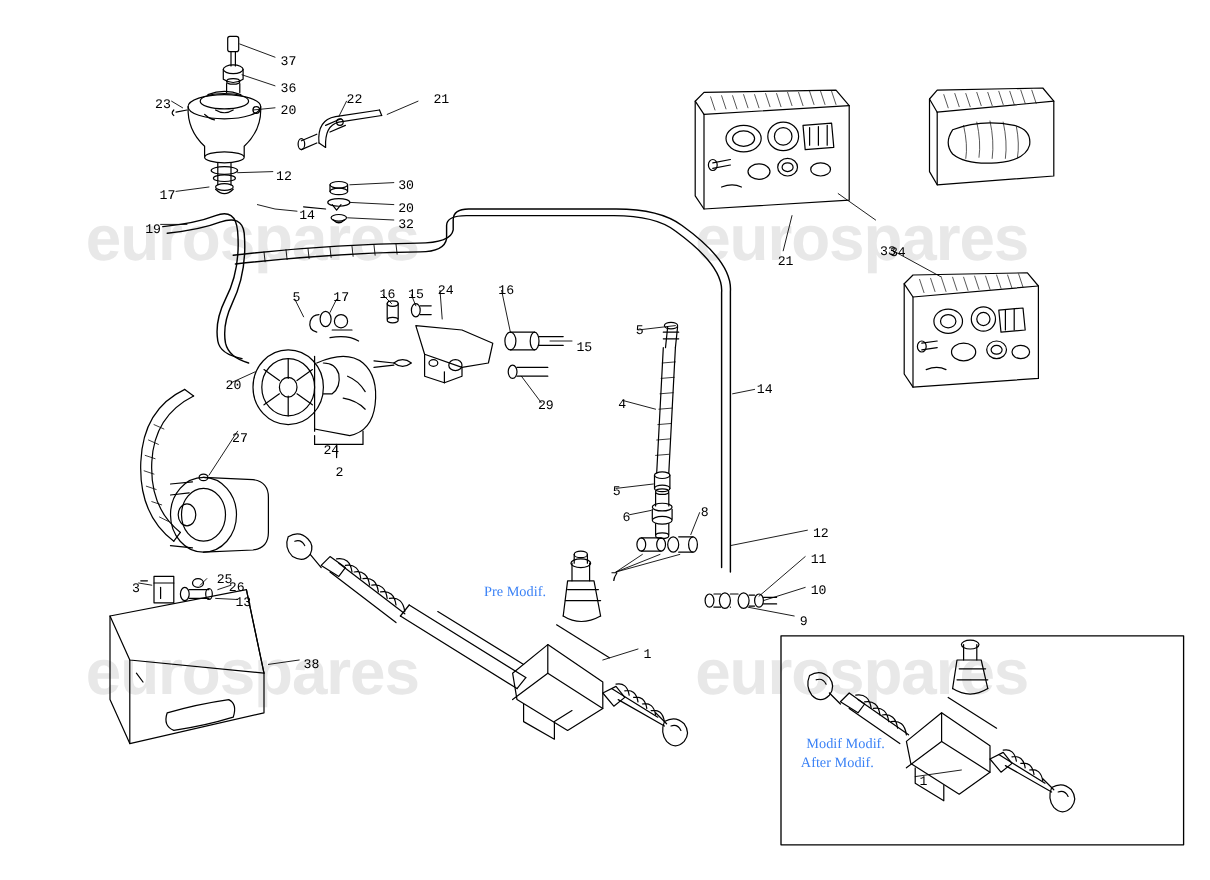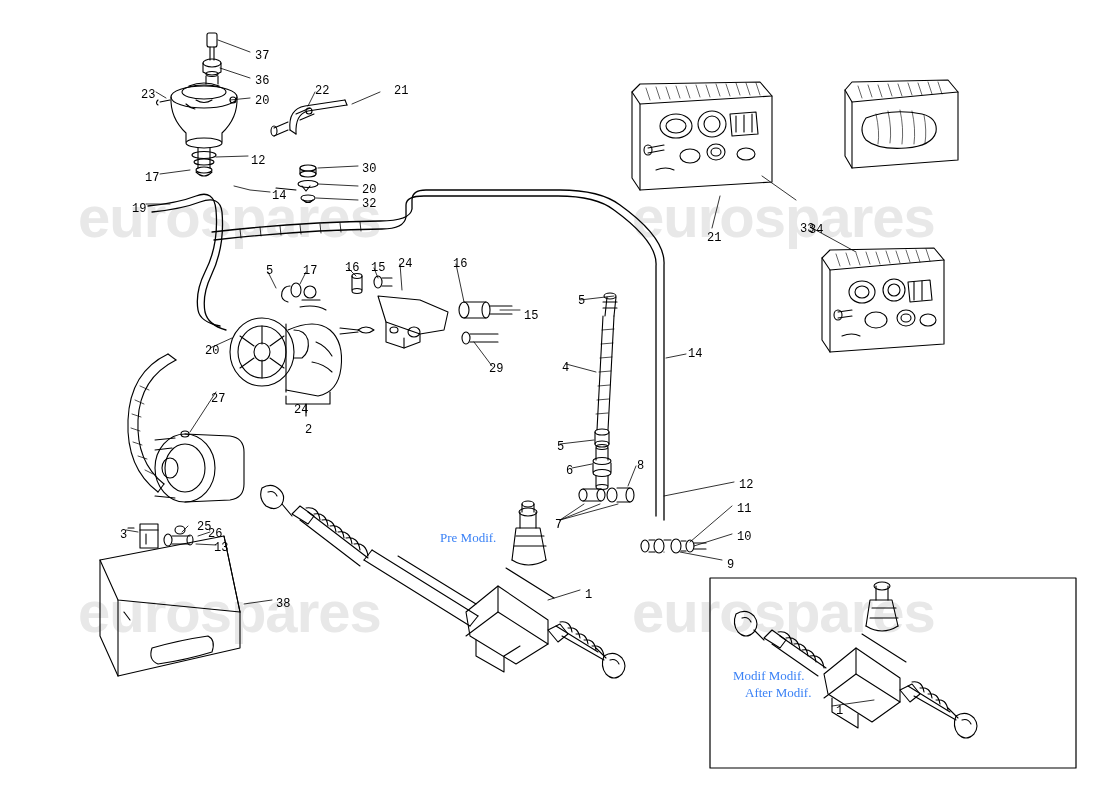--- a/index.html
+++ b/index.html
@@ -436,15 +436,15 @@
   <div class="lbl" style="left:120px;top:529px;">3</div>
   <div class="lbl" style="left:185px;top:521px;padding-left:12px;">25</div>
   <div class="lbl" style="left:208px;top:528px;">26</div>
   <div class="lbl" style="left:214px;top:542px;">13</div>
   <div class="lbl" style="left:585px;top:589px;">1</div>
   <div class="lbl" style="left:276px;top:598px;">38</div>
   <div class="lbl" style="left:836px;top:705px;">1</div>
 
   <div class="cap" style="left:440px;top:530px;">Pre Modif.</div>
   <div class="cap" style="left:733px;top:668px;">Modif Modif.</div>
-  <div class="cap" style="left:728px;top:685px;margin-left:17px;">After Modif.</div>
+  <div class="cap" style="left:728px;top:685px;">After Modif.</div>
 
 </div>
 
 </body></html>

